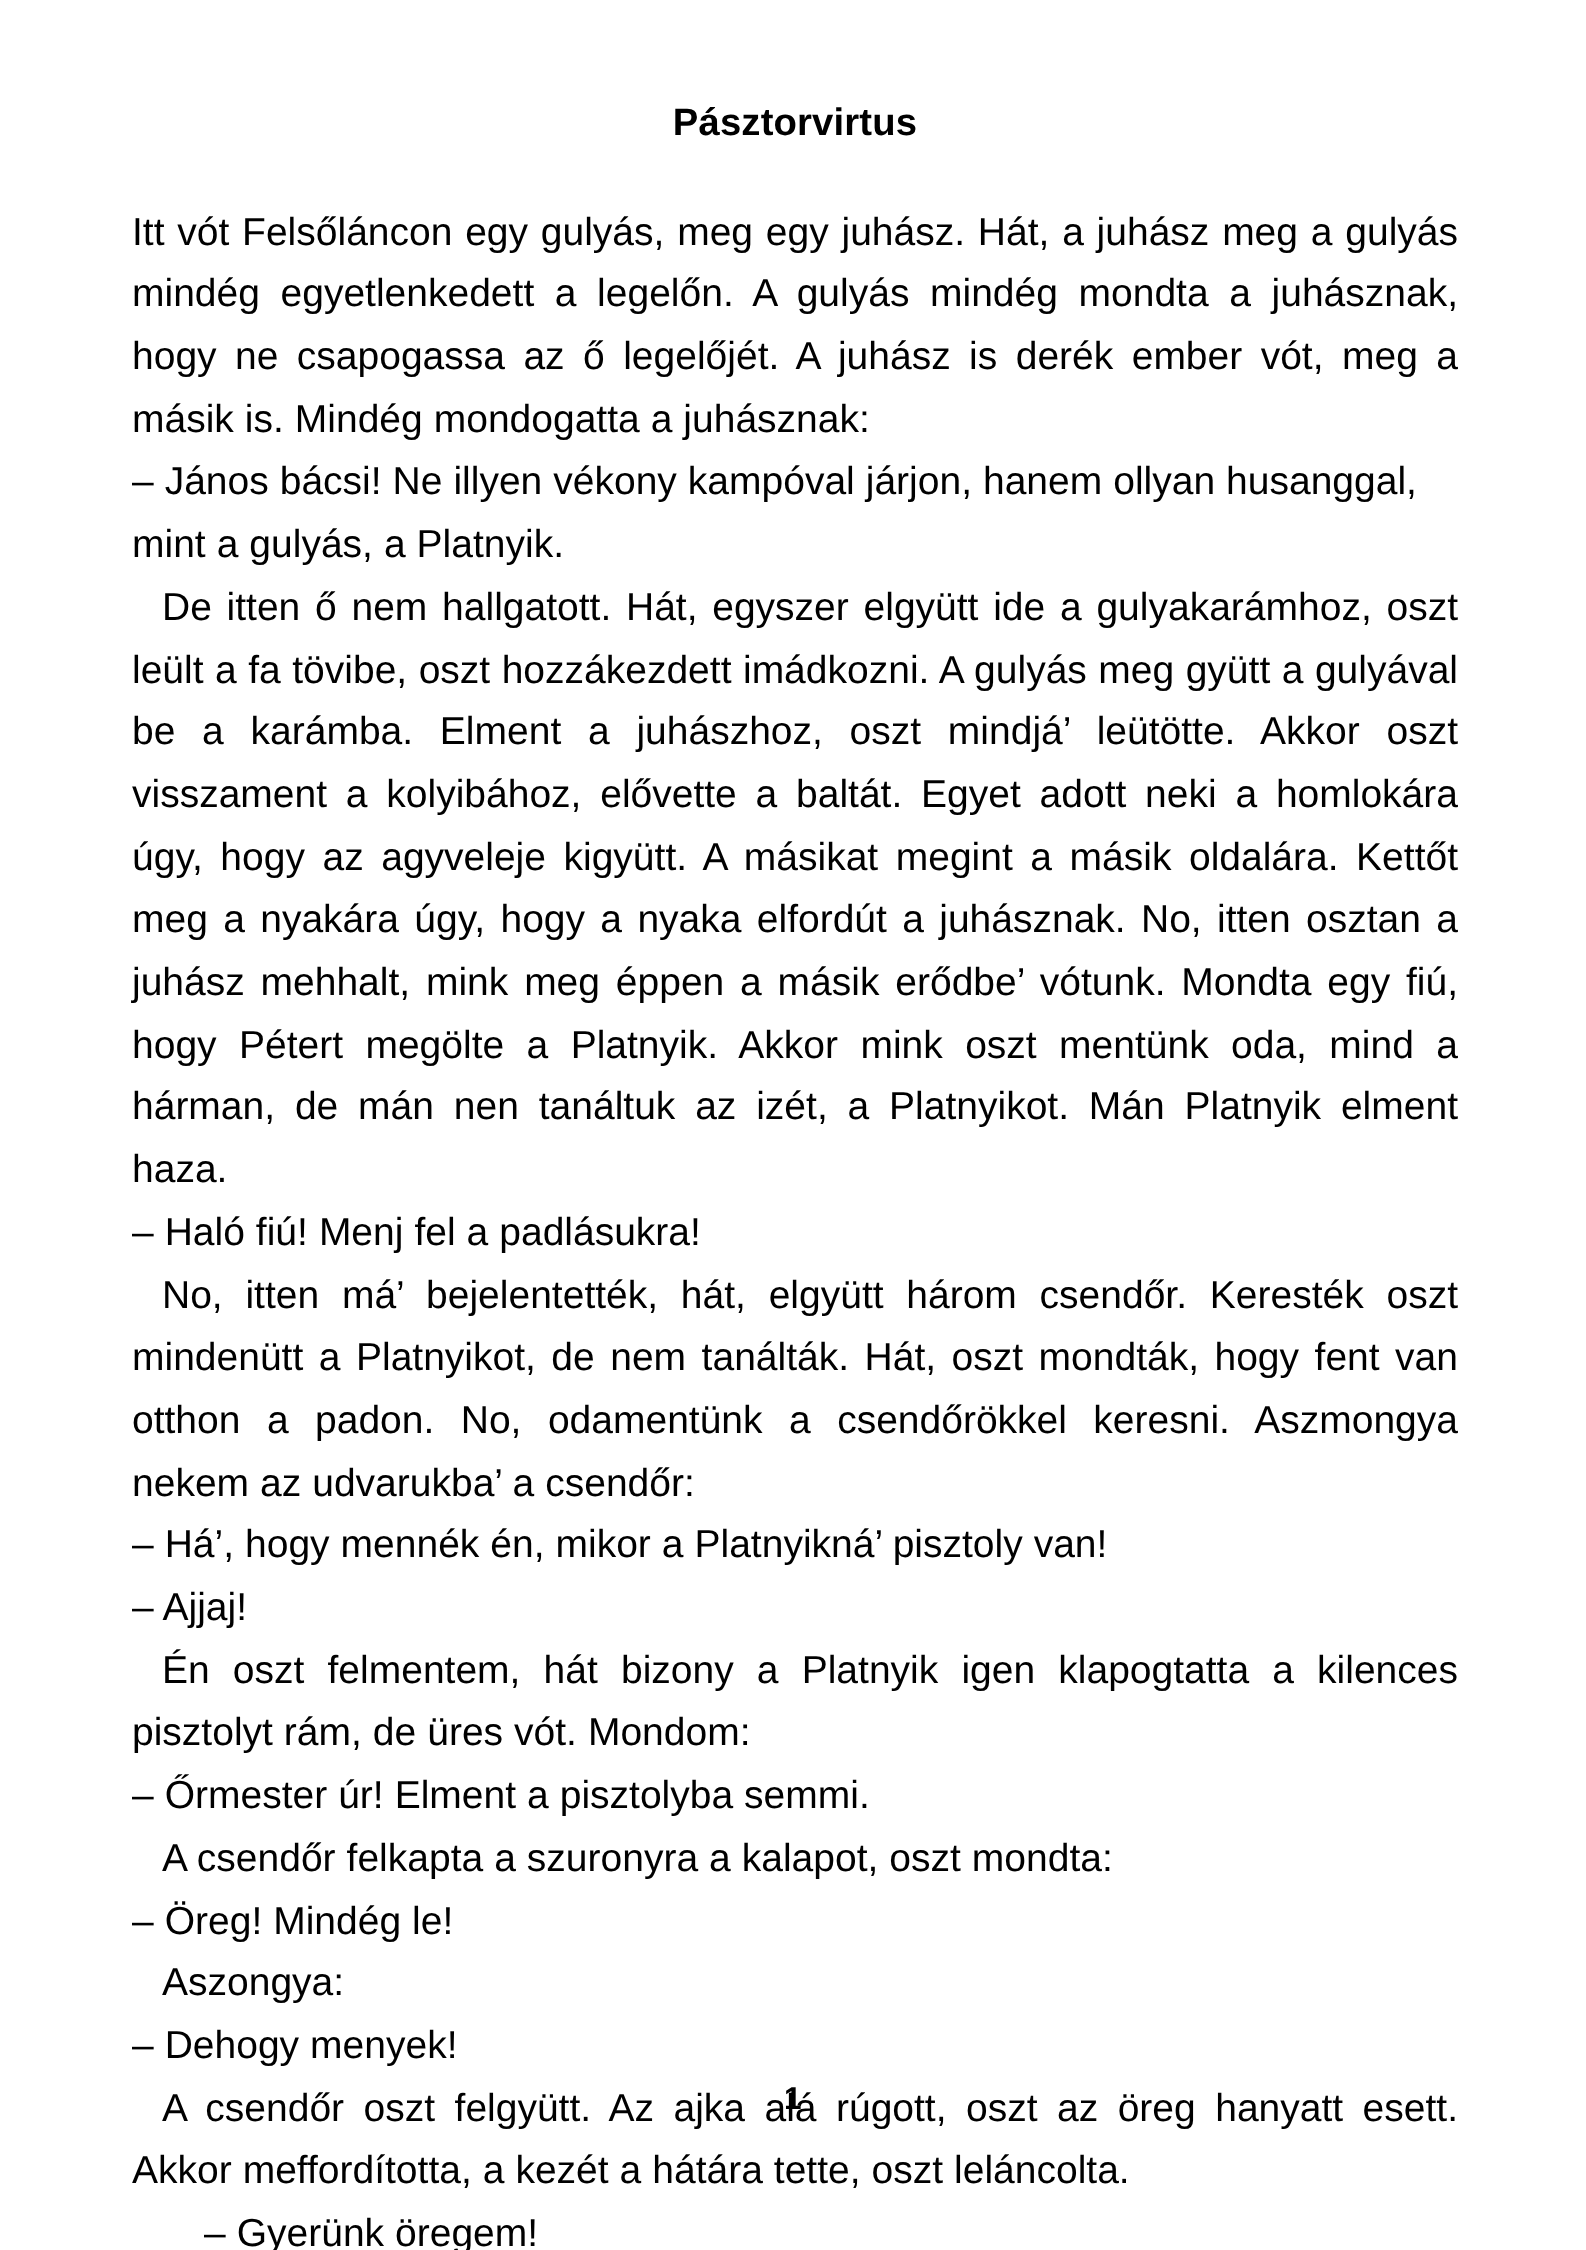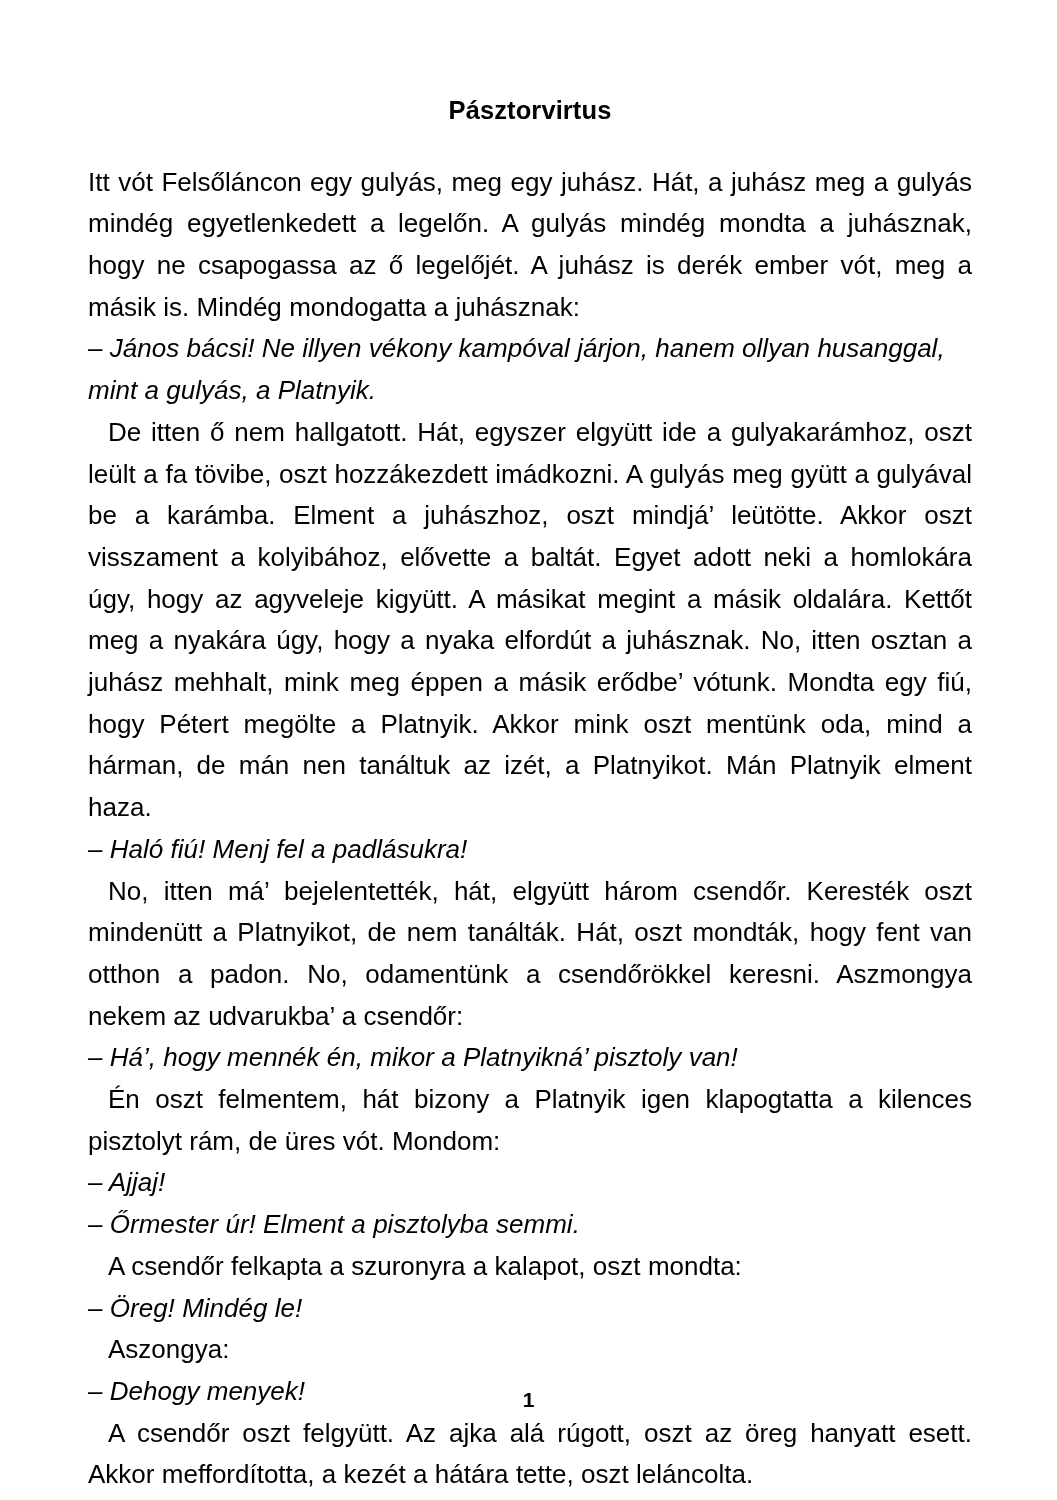--- a/index.html
+++ b/index.html
@@ -23,21 +23,21 @@
     left: 88px;
     top: 0;
     width: 884px;
   }
   .doc-title {
     text-align: center;
     font-weight: bold;
     font-size: 25.5px;
     letter-spacing: 0.1px;
     margin: 0;
-    padding-top: 95px;
+    padding-top: 67px;
     line-height: 1.2;
   }
   .body-text {
     margin: 0;
     padding-top: 36px;
     font-size: 26px;
     line-height: 41.7px;
     text-align: justify;
     text-justify: inter-word;
     word-spacing: 0.1px;
@@ -49,21 +49,20 @@
     text-justify: inter-word;
   }
   
   .para.indent {
     text-indent: 20px;
   }
   
   .para.dialogue {
     text-indent: 0;
     text-align: left;
-    font-style: italic;
   }
   
   .para:last-child {
     text-align: justify;
     margin-left: 48px;
   }
   .page-number {
     position: absolute;
     left: 0;
     right: 0;
@@ -90,23 +89,23 @@
       <p class="para dialogue">– János bácsi! Ne illyen vékony kampóval járjon, hanem ollyan husanggal, mint a gulyás, a Platnyik.</p>
 
       <p class="para indent">De itten ő nem hallgatott. Hát, egyszer elgyütt ide a gulyakarámhoz, oszt leült a fa tövibe, oszt hozzákezdett imádkozni. A gulyás meg gyütt a gulyával be a karámba. Elment a juhászhoz, oszt mindjá’ leütötte. Akkor oszt visszament a kolyibához, elővette a baltát. Egyet adott neki a homlokára úgy, hogy az agyveleje kigyütt. A másikat megint a másik oldalára. Kettőt meg a nyakára úgy, hogy a nyaka elfordút a juhásznak. No, itten osztan a juhász mehhalt, mink meg éppen a másik erődbe’ vótunk. Mondta egy fiú, hogy Pétert megölte a Platnyik. Akkor mink oszt mentünk oda, mind a hárman, de mán nen tanáltuk az izét, a Platnyikot. Mán Platnyik elment haza.</p>
 
       <p class="para dialogue">– Haló fiú! Menj fel a padlásukra!</p>
 
       <p class="para indent">No, itten má’ bejelentették, hát, elgyütt három csendőr. Keresték oszt mindenütt a Platnyikot, de nem tanálták. Hát, oszt mondták, hogy fent van otthon a padon. No, odamentünk a csendőrökkel keresni. Aszmongya nekem az udvarukba’ a csendőr:</p>
 
       <p class="para dialogue">– Há’, hogy mennék én, mikor a Platnyikná’ pisztoly van!</p>
 
+      <p class="para dialogue">– Ajjaj!</p>
+
       <p class="para indent">Én oszt felmentem, hát bizony a Platnyik igen klapogtatta a kilences pisztolyt rám, de üres vót. Mondom:</p>
-
-      <p class="para dialogue">– Ajjaj!</p>
 
       <p class="para dialogue">– Őrmester úr! Elment a pisztolyba semmi.</p>
 
       <p class="para indent">A csendőr felkapta a szuronyra a kalapot, oszt mondta:</p>
 
       <p class="para dialogue">– Öreg! Mindég le!</p>
 
       <p class="para indent">Aszongya:</p>
 
       <p class="para dialogue">– Dehogy menyek!</p>

